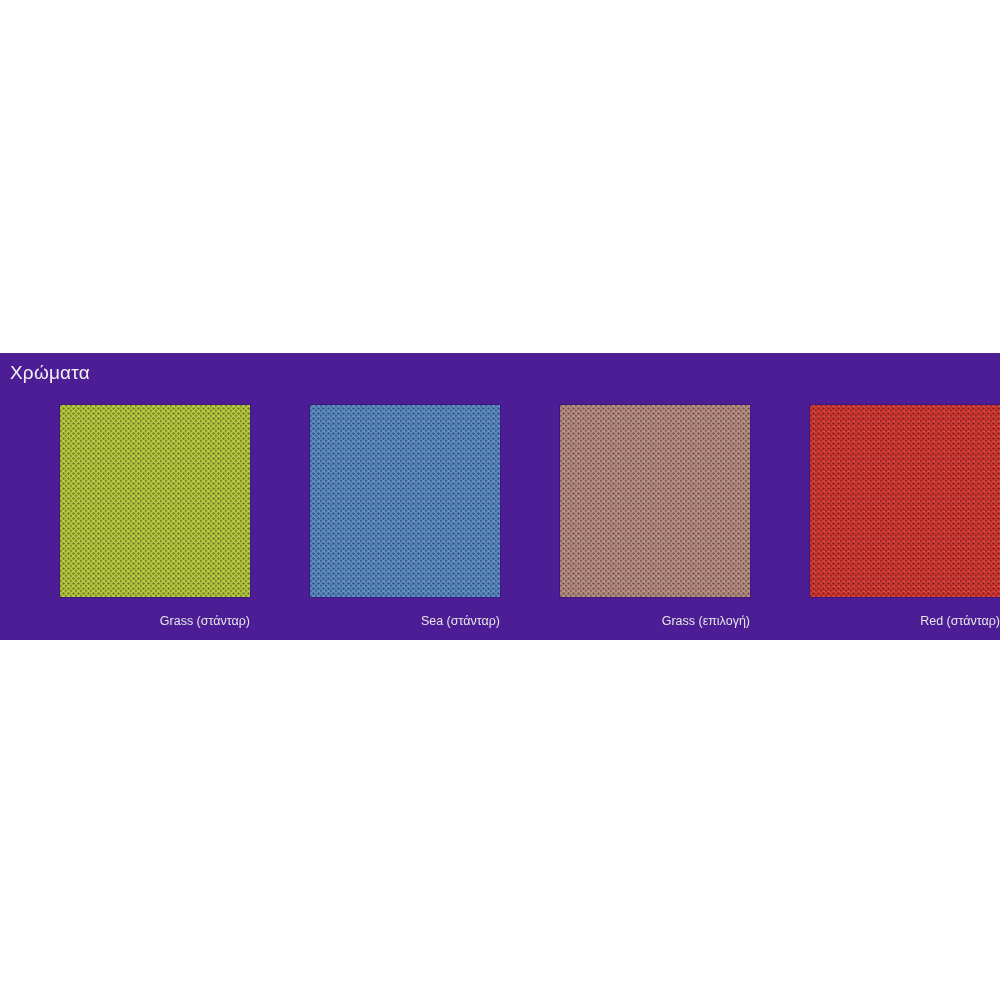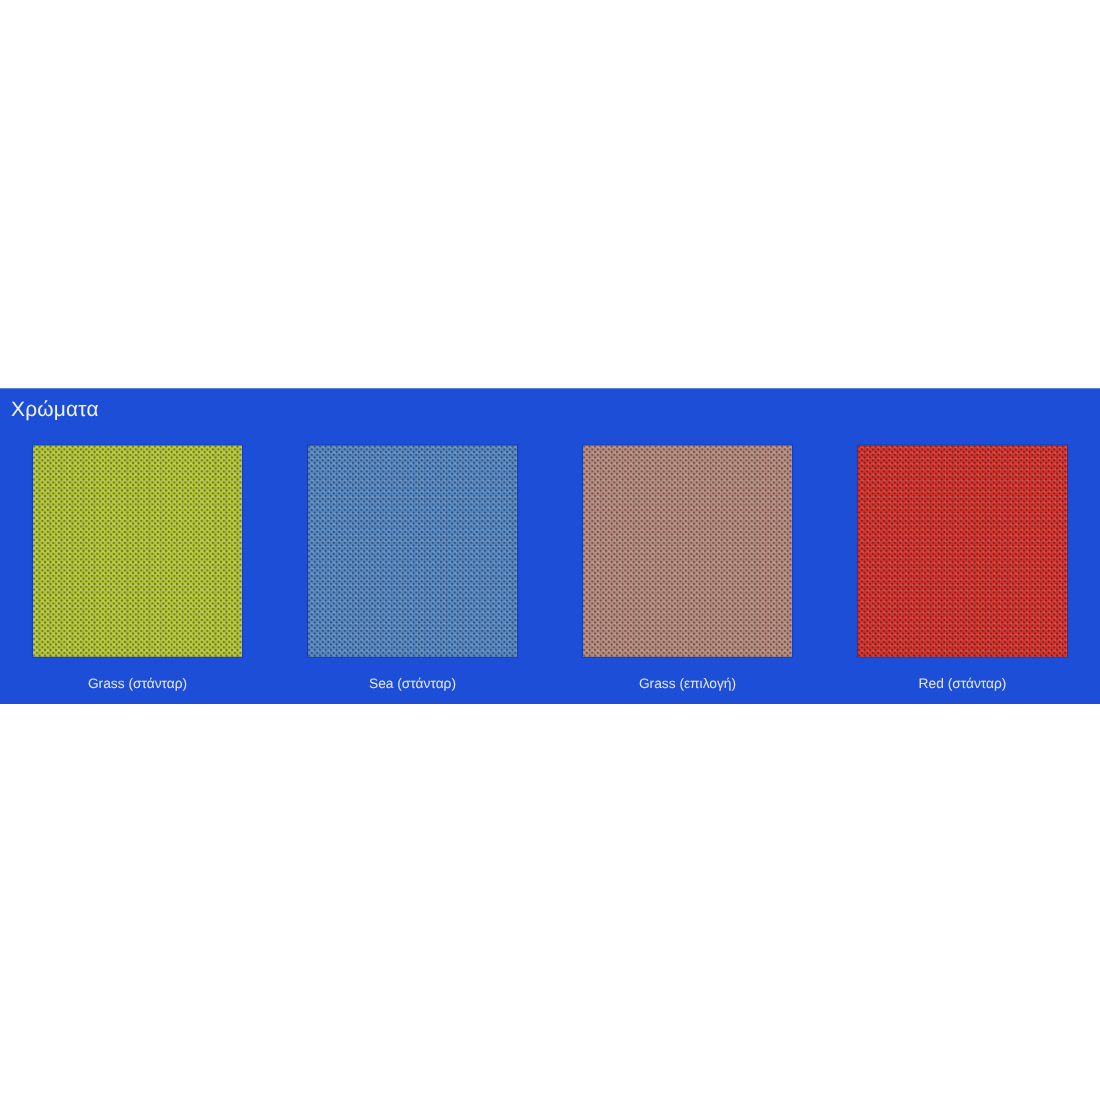--- a/index.html
+++ b/index.html
@@ -49,21 +49,21 @@
     flex-direction: row;
     align-items: flex-start;
   }
 
   .swatch-cell {
     width: 250px;
     height: 235px;
     position: relative;
     display: flex;
     flex-direction: column;
-    align-items: center;
+    align-items: flex-end;
   }
 
   .swatch-chip {
     width: 190px;
     height: 192px;
     position: relative;
     overflow: hidden;
     box-shadow: 0 0 0 1px rgba(0,0,0,0.18);
   }
 
@@ -95,21 +95,21 @@
     font-size: 12.5px;
     line-height: 16px;
     color: #e6e6e6;
     text-align: center;
     white-space: nowrap;
   }
 </style>
 </head>
 <body style="background-color: rgb(255, 255, 255);">
 
-<div id="colors-panel" style="background-color: #1d4ed8;">
+<div id="colors-panel" style="background-color: #4c1d95;">
 
   <div id="panel-title" style="color: rgb(242, 242, 242);">Χρώματα</div>
 
   <div id="swatch-row">
 
     <div class="swatch-cell">
       <div class="swatch-chip" style="background-color: rgb(190, 210, 60);"></div>
       <div class="swatch-label">Grass (στάνταρ)</div>
     </div>
 

